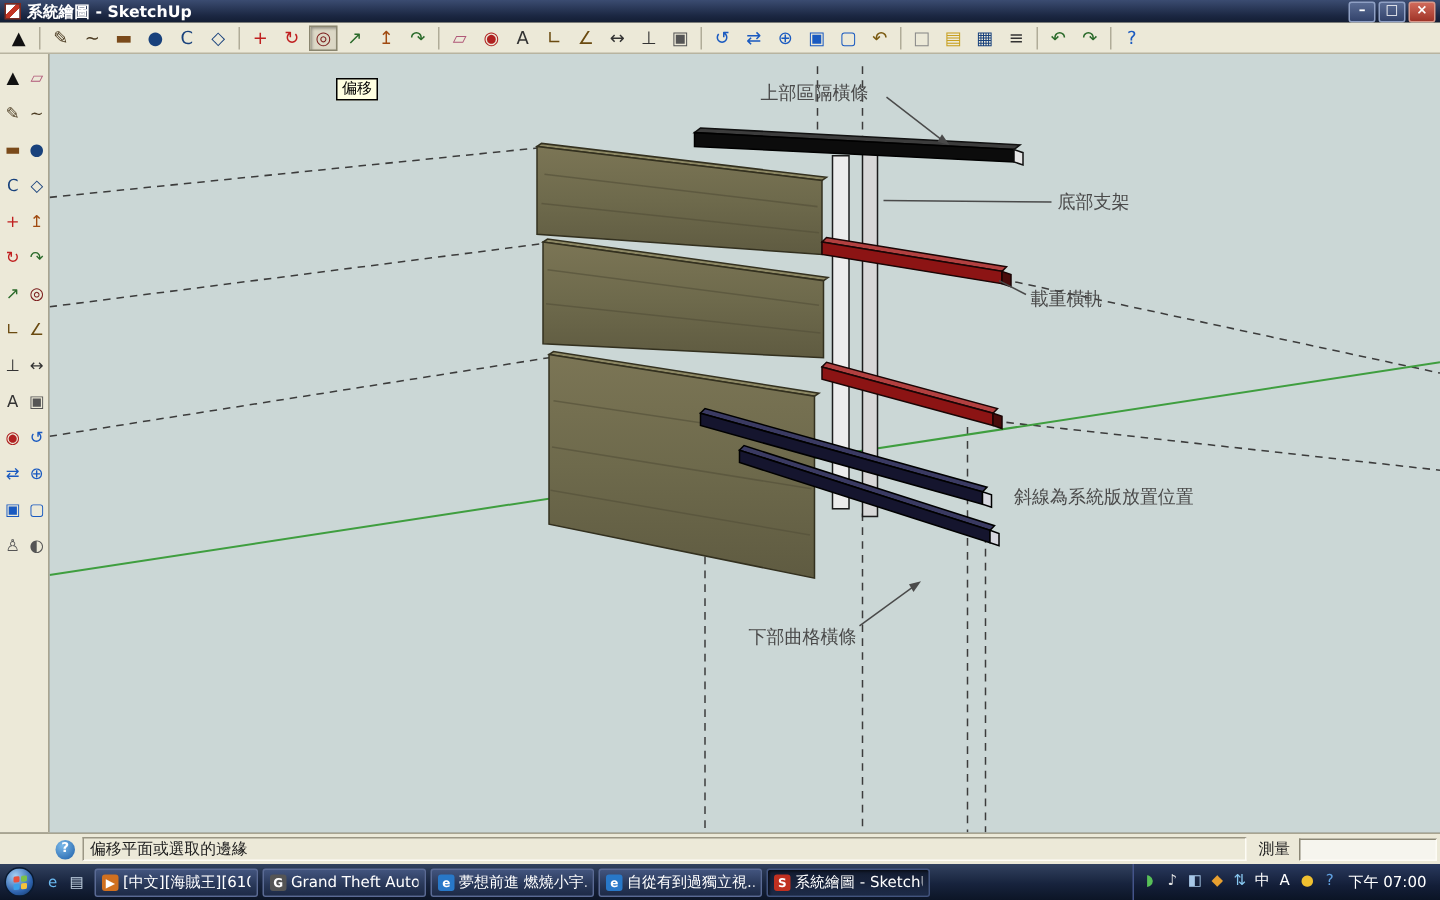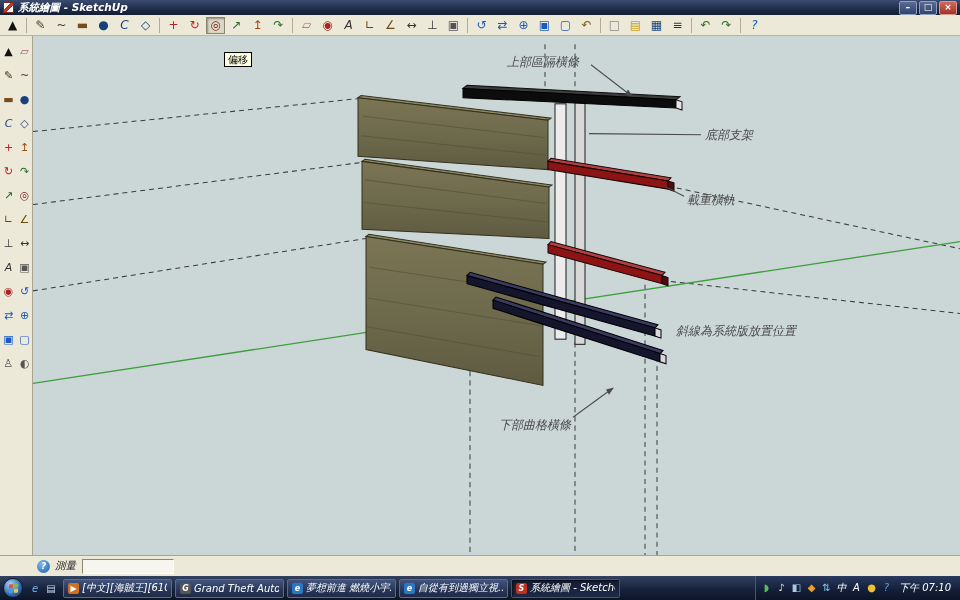--- a/index.html
+++ b/index.html
@@ -1,21 +1,21 @@
 <!DOCTYPE html>
 <html><head>
 <meta charset="utf-8">
 <style>
   html,body{margin:0;padding:0;}
   body{
     width:960px;height:600px;overflow:hidden;position:relative;
     font-family:"DejaVu Sans","Liberation Sans",sans-serif;
     background:#000;
   }
-  .window{position:absolute;inset:0;display:flex;flex-direction:column;font-style:italic;}
+  .window{position:absolute;inset:0;display:flex;flex-direction:column;}
 
   
   .titlebar{
     height:15px;flex:0 0 15px;display:flex;align-items:center;padding:0 3px;
     background:linear-gradient(180deg,#3b4c71,#1b2742 70%,#131d33);
     color:#fff;font-size:10.5px;font-weight:bold;
   }
   .app-icon{
     width:11px;height:11px;margin-right:4px;flex:0 0 11px;
     background:linear-gradient(135deg,#fff 38%,#c23424 38%,#c23424 62%,#fff 62%);
@@ -315,20 +315,21 @@
           <text x="654" y="163">載重橫軌</text>
           <text x="643" y="291">斜線為系統版放置位置</text>
           <text x="466" y="382">下部曲格橫條</text>
         </g>
       </svg>
     </div>
   </div>
 
   <div class="statusbar">
     <span class="status-help">?</span>
+    <span class="status-hint">偏移平面或選取的邊緣</span>
     <span class="measure-label">測量</span>
     <span class="measure-box"></span>
   </div>
 
   <div class="taskbar">
     <div class="start-orb">
       <span class="flag">
           <span class="flag-cell" style="background: rgb(232, 80, 60);"></span>
           <span class="flag-cell" style="background: rgb(124, 194, 74);"></span>
           <span class="flag-cell" style="background: rgb(58, 160, 232);"></span>
@@ -366,19 +367,19 @@
           <span class="tray-ic" style="color: rgb(88, 192, 88);">◗</span>
           <span class="tray-ic" style="color: rgb(232, 232, 232);">♪</span>
           <span class="tray-ic" style="color: rgb(168, 200, 232);">◧</span>
           <span class="tray-ic" style="color: rgb(232, 160, 48);">◆</span>
           <span class="tray-ic" style="color: rgb(136, 200, 240);">⇅</span>
           <span class="tray-ic" style="color: rgb(255, 255, 255);">中</span>
           <span class="tray-ic" style="color: rgb(255, 255, 255);">A</span>
           <span class="tray-ic" style="color: rgb(240, 192, 48);">●</span>
           <span class="tray-ic" style="color: rgb(96, 160, 224);">?</span>
         </span>
-      <span class="clock">下午 07:10</span>
+      <span class="clock">下午 07:00</span>
     </div>
   </div>
 
 </div>
 
 <div class="tooltip">偏移</div>
 
 </body></html>

